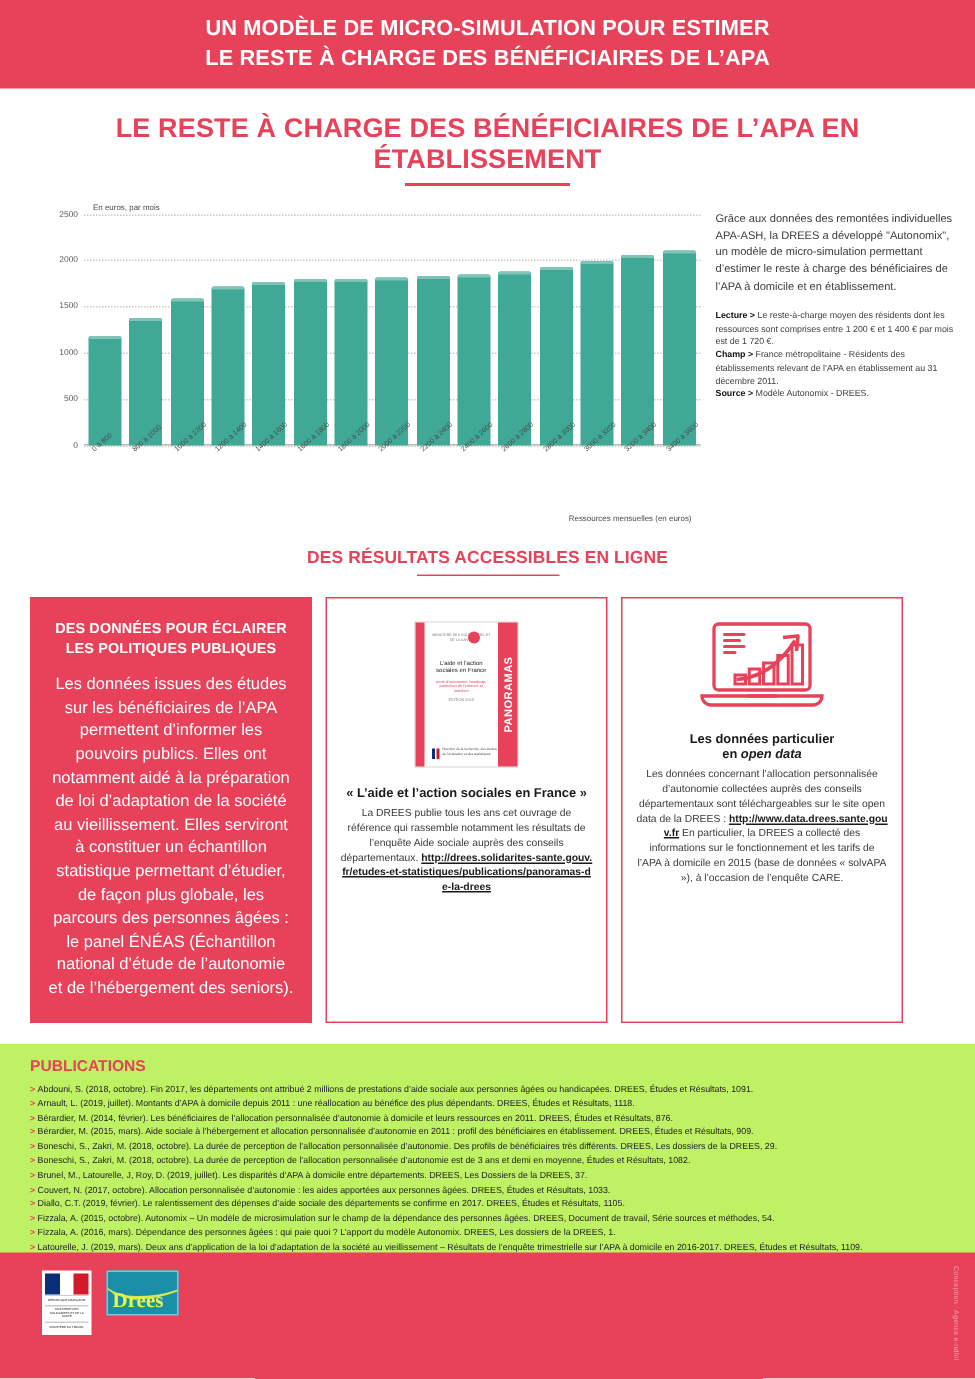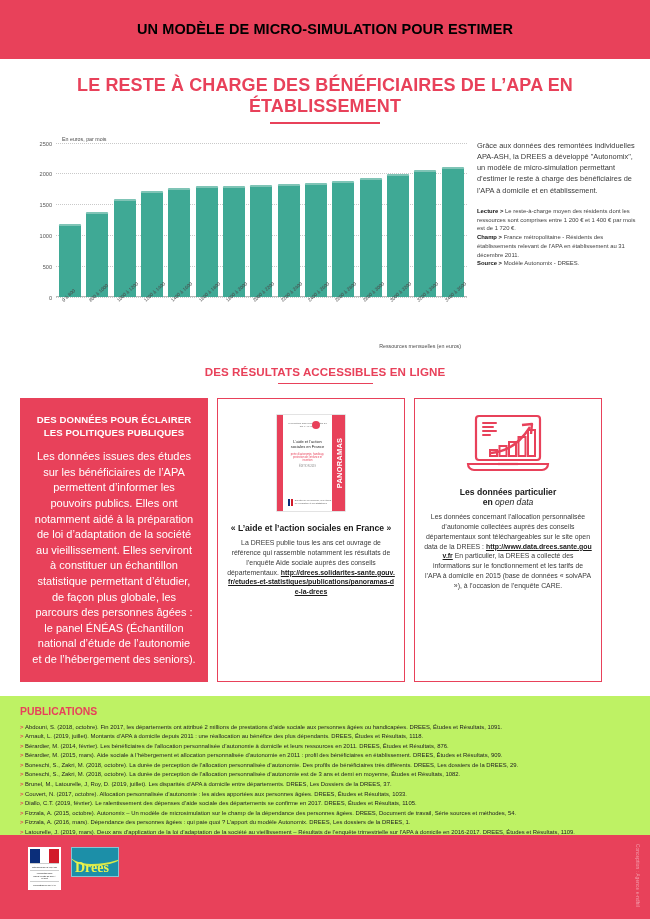--- a/index.html
+++ b/index.html
@@ -14,21 +14,21 @@
 
   
   .header {
     background: #E8415A;
     height: 59px;
     display: flex; flex-direction: column;
     align-items: center; justify-content: center;
     text-align: center;
   }
   .header .l1, .header .l2 {
-    color:#000000; font-weight: bold; font-size: 14.5px;
+    color:#ffffff; font-weight: bold; font-size: 14.5px;
     letter-spacing: .1px; line-height: 1.32;
   }
 
   
   .sect-title-wrap { text-align:center; margin-top: 16px; }
   .sect-title {
     color:#E8415A; font-weight:bold; font-size:18px; letter-spacing:.1px;
   }
   .sect-rule {
     width:110px; height:1.6px; background:#E8415A; margin: 5px auto 0;
@@ -111,21 +111,21 @@
     letter-spacing:.1px;
   }
   .panel-red p { font-size:11px; line-height:1.42; }
   .panel-box {
     border: 1.4px solid #E8415A; padding: 10px 9px 11px; text-align:center;
     background:#fff;
   }
   .panel-box h4 {
     font-size:8.6px; font-weight:bold; color:#1a1a1a; margin: 8px 0 5px;
   }
-  .panel-box h4 .ital { font-style: italic; font-weight:normal;text-align:right; }
+  .panel-box h4 .ital { font-style: italic; font-weight:bold;text-align:right; }
   .panel-box p { font-size:6.9px; line-height:1.42; color:#3a3a3a;}
   .panel-box a {
     color:#1a1a1a; font-weight:bold; text-decoration: underline;
     word-break: break-all;
   }
 
   
   .book-wrap { display:flex; justify-content:center; padding: 6px 0 4px;}
   .book {
     width:68px; height:96px; position:relative; display:flex;
@@ -209,20 +209,21 @@
     position:absolute; right:10px; bottom:12px;
     writing-mode: vertical-rl;
     color:#F4A0AE; font-size:4.6px; letter-spacing:.2px;
   }
 </style>
 </head>
 <body>
 
 <div class="header">
   <div class="l1">UN MODÈLE DE MICRO-SIMULATION POUR ESTIMER</div>
+  <div class="l2">LE RESTE À CHARGE DES BÉNÉFICIAIRES DE L’APA</div>
 </div>
 
 <div class="sect-title-wrap">
   <div class="sect-title">LE RESTE À CHARGE DES BÉNÉFICIAIRES DE L’APA EN ÉTABLISSEMENT</div>
   <div class="sect-rule"></div>
 </div>
 
 <div class="chart-row">
   <div class="chart-col">
     <div class="chart-unit">En euros, par mois</div>

